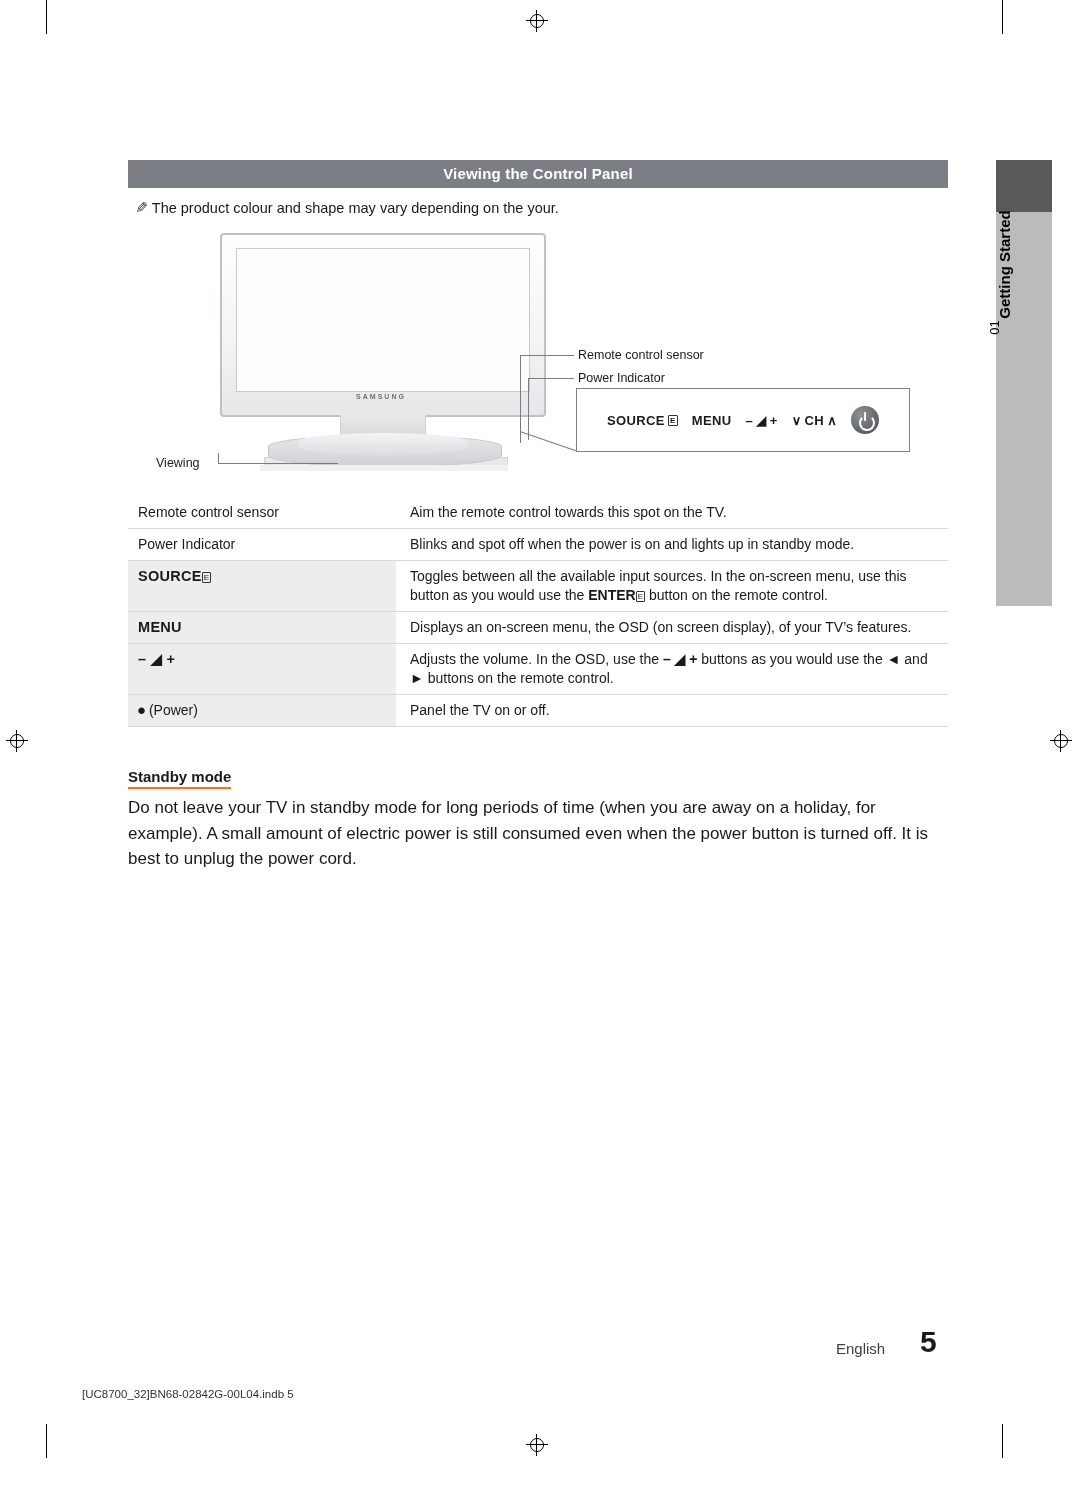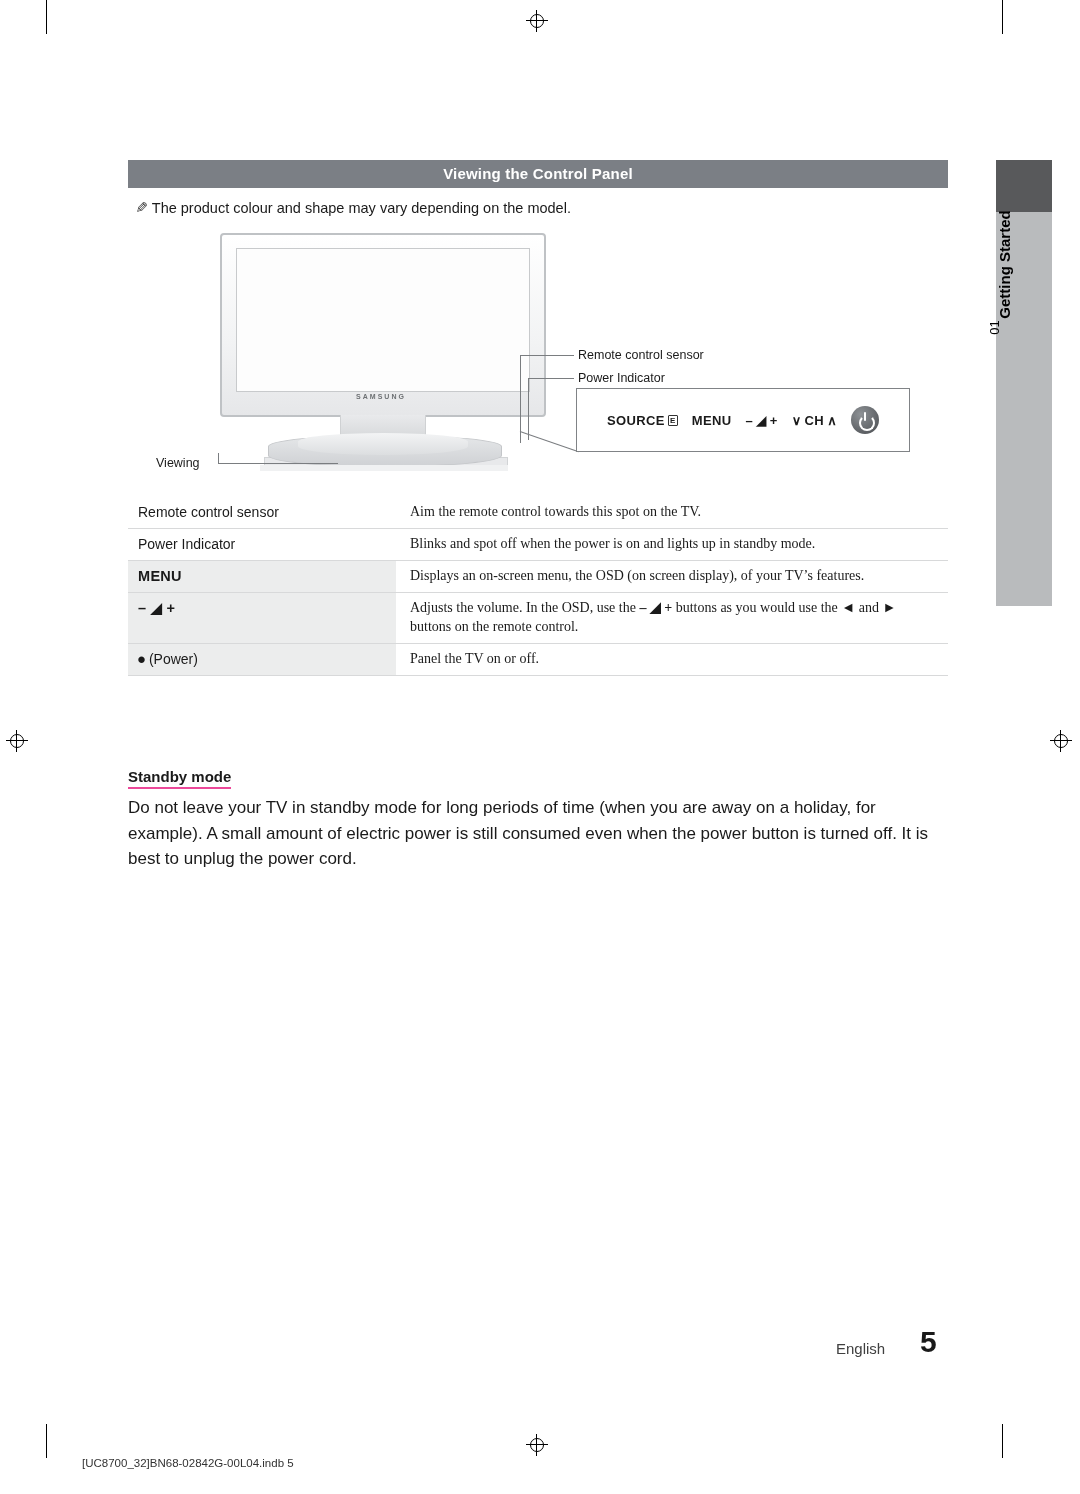--- a/index.html
+++ b/index.html
@@ -169,52 +169,52 @@
     font-size: 14px;
   }
   .tbl td {
     vertical-align: top;
     padding: 6px 8px 6px 10px;
     line-height: 1.35;
   }
   .tbl td.k { width: 250px; }
   .tbl tr.alt td.k { background: #eceded; }
   .tbl td.k.plain { background: transparent; }
-  .tbl td.v { padding-left: 14px; font-family: Liberation Serif, serif; }
+  .tbl td.v { padding-left: 14px; }
   .tbl tr.rule td { border-bottom: 1px solid #d8d9da; }
 
   .k-bold { font-weight: bold; font-size: 14.5px; letter-spacing: .3px; }
 
   .inline-enter {
     display: inline-block; border: 1px solid #333; font-size: 8px;
     line-height: 9px; padding: 0 1px; border-radius: 1px; vertical-align: 1px;
   }
 
   
   .standby-head {
     position: absolute; left: 128px; top: 768px;
-    font-size: 15px; font-weight: bold; border-bottom: 2px solid #ec4899;
+    font-size: 15px; font-weight: bold; border-bottom: 2px solid #f97316;
     padding-bottom: 2px;
   }
   .standby-body {
     position: absolute; left: 128px; top: 795px; width: 824px;
     font-size: 17px; line-height: 1.5;
   }
 
   
   .page-lang {
     position: absolute; left: 836px; top: 1340px;
     font-size: 15px; color: #404040;
   }
   .page-num {
     position: absolute; left: 920px; top: 1325px;
     font-size: 30px; font-weight: bold; color: #1a1a1a;
   }
   .foot-left {
-    position: absolute; left: 82px; top: 1457px;
+    position: absolute; left: 82px; top: 1388px;
     font-size: 11.5px; color: #333;
   }
   .foot-right {
     position: absolute; right: 78px; top: 1542px;
     font-size: 11.5px; color: #333;
   }
 </style>
 </head>
 <body>
 
@@ -240,21 +240,21 @@
 
 <div class="side-tab">
   <div class="band-dark"></div>
   <div class="band-light"></div>
   <div class="tab-num">01</div>
   <div class="tab-label">Getting Started</div>
 </div>
 
 <div class="note-line">
   <span class="note-icon">✎</span>
-  <span>The product colour and shape may vary depending on the model.</span>
+  <span>The product colour and shape may vary depending on the your.</span>
 </div>
 
 <div class="illus">
 
   <div class="tv-wrap">
     <div class="tv-bezel">
       <div class="tv-screen"></div>
     </div>
     <div class="tv-brand">SAMSUNG</div>
     <div class="tv-neck"></div>
@@ -302,20 +302,28 @@
       <tr class="rule">
     <td class="k plain">Remote control sensor</td>
     <td class="v">Aim the remote control towards this spot on the TV.</td>
   </tr>
   <tr class="rule">
     <td class="k plain">Power Indicator</td>
     <td class="v">Blinks and spot off when the power is on and lights up in standby mode.</td>
   </tr>
   <tr class="alt rule">
     <td class="k">
+      <span class="k-bold">SOURCE</span><span class="inline-enter">E</span>
+    </td>
+    <td class="v">
+      <span>Toggles between all the available input sources. In the on-screen menu, use this button as you would use the </span><b>ENTER</b><span class="inline-enter">E</span><span> button on the remote control.</span>
+    </td>
+  </tr>
+  <tr class="alt rule">
+    <td class="k">
       <span class="k-bold">MENU</span>
     </td>
     <td class="v">Displays an on-screen menu, the OSD (on screen display), of your TV’s features.</td>
   </tr>
   <tr class="alt rule">
     <td class="k">
       <span class="k-bold">–  ◢  +</span>
     </td>
     <td class="v">
       <span>Adjusts the volume. In the OSD, use the </span><b>–  ◢  +</b><span> buttons as you would use the ◄ and ► buttons on the remote control.</span>

